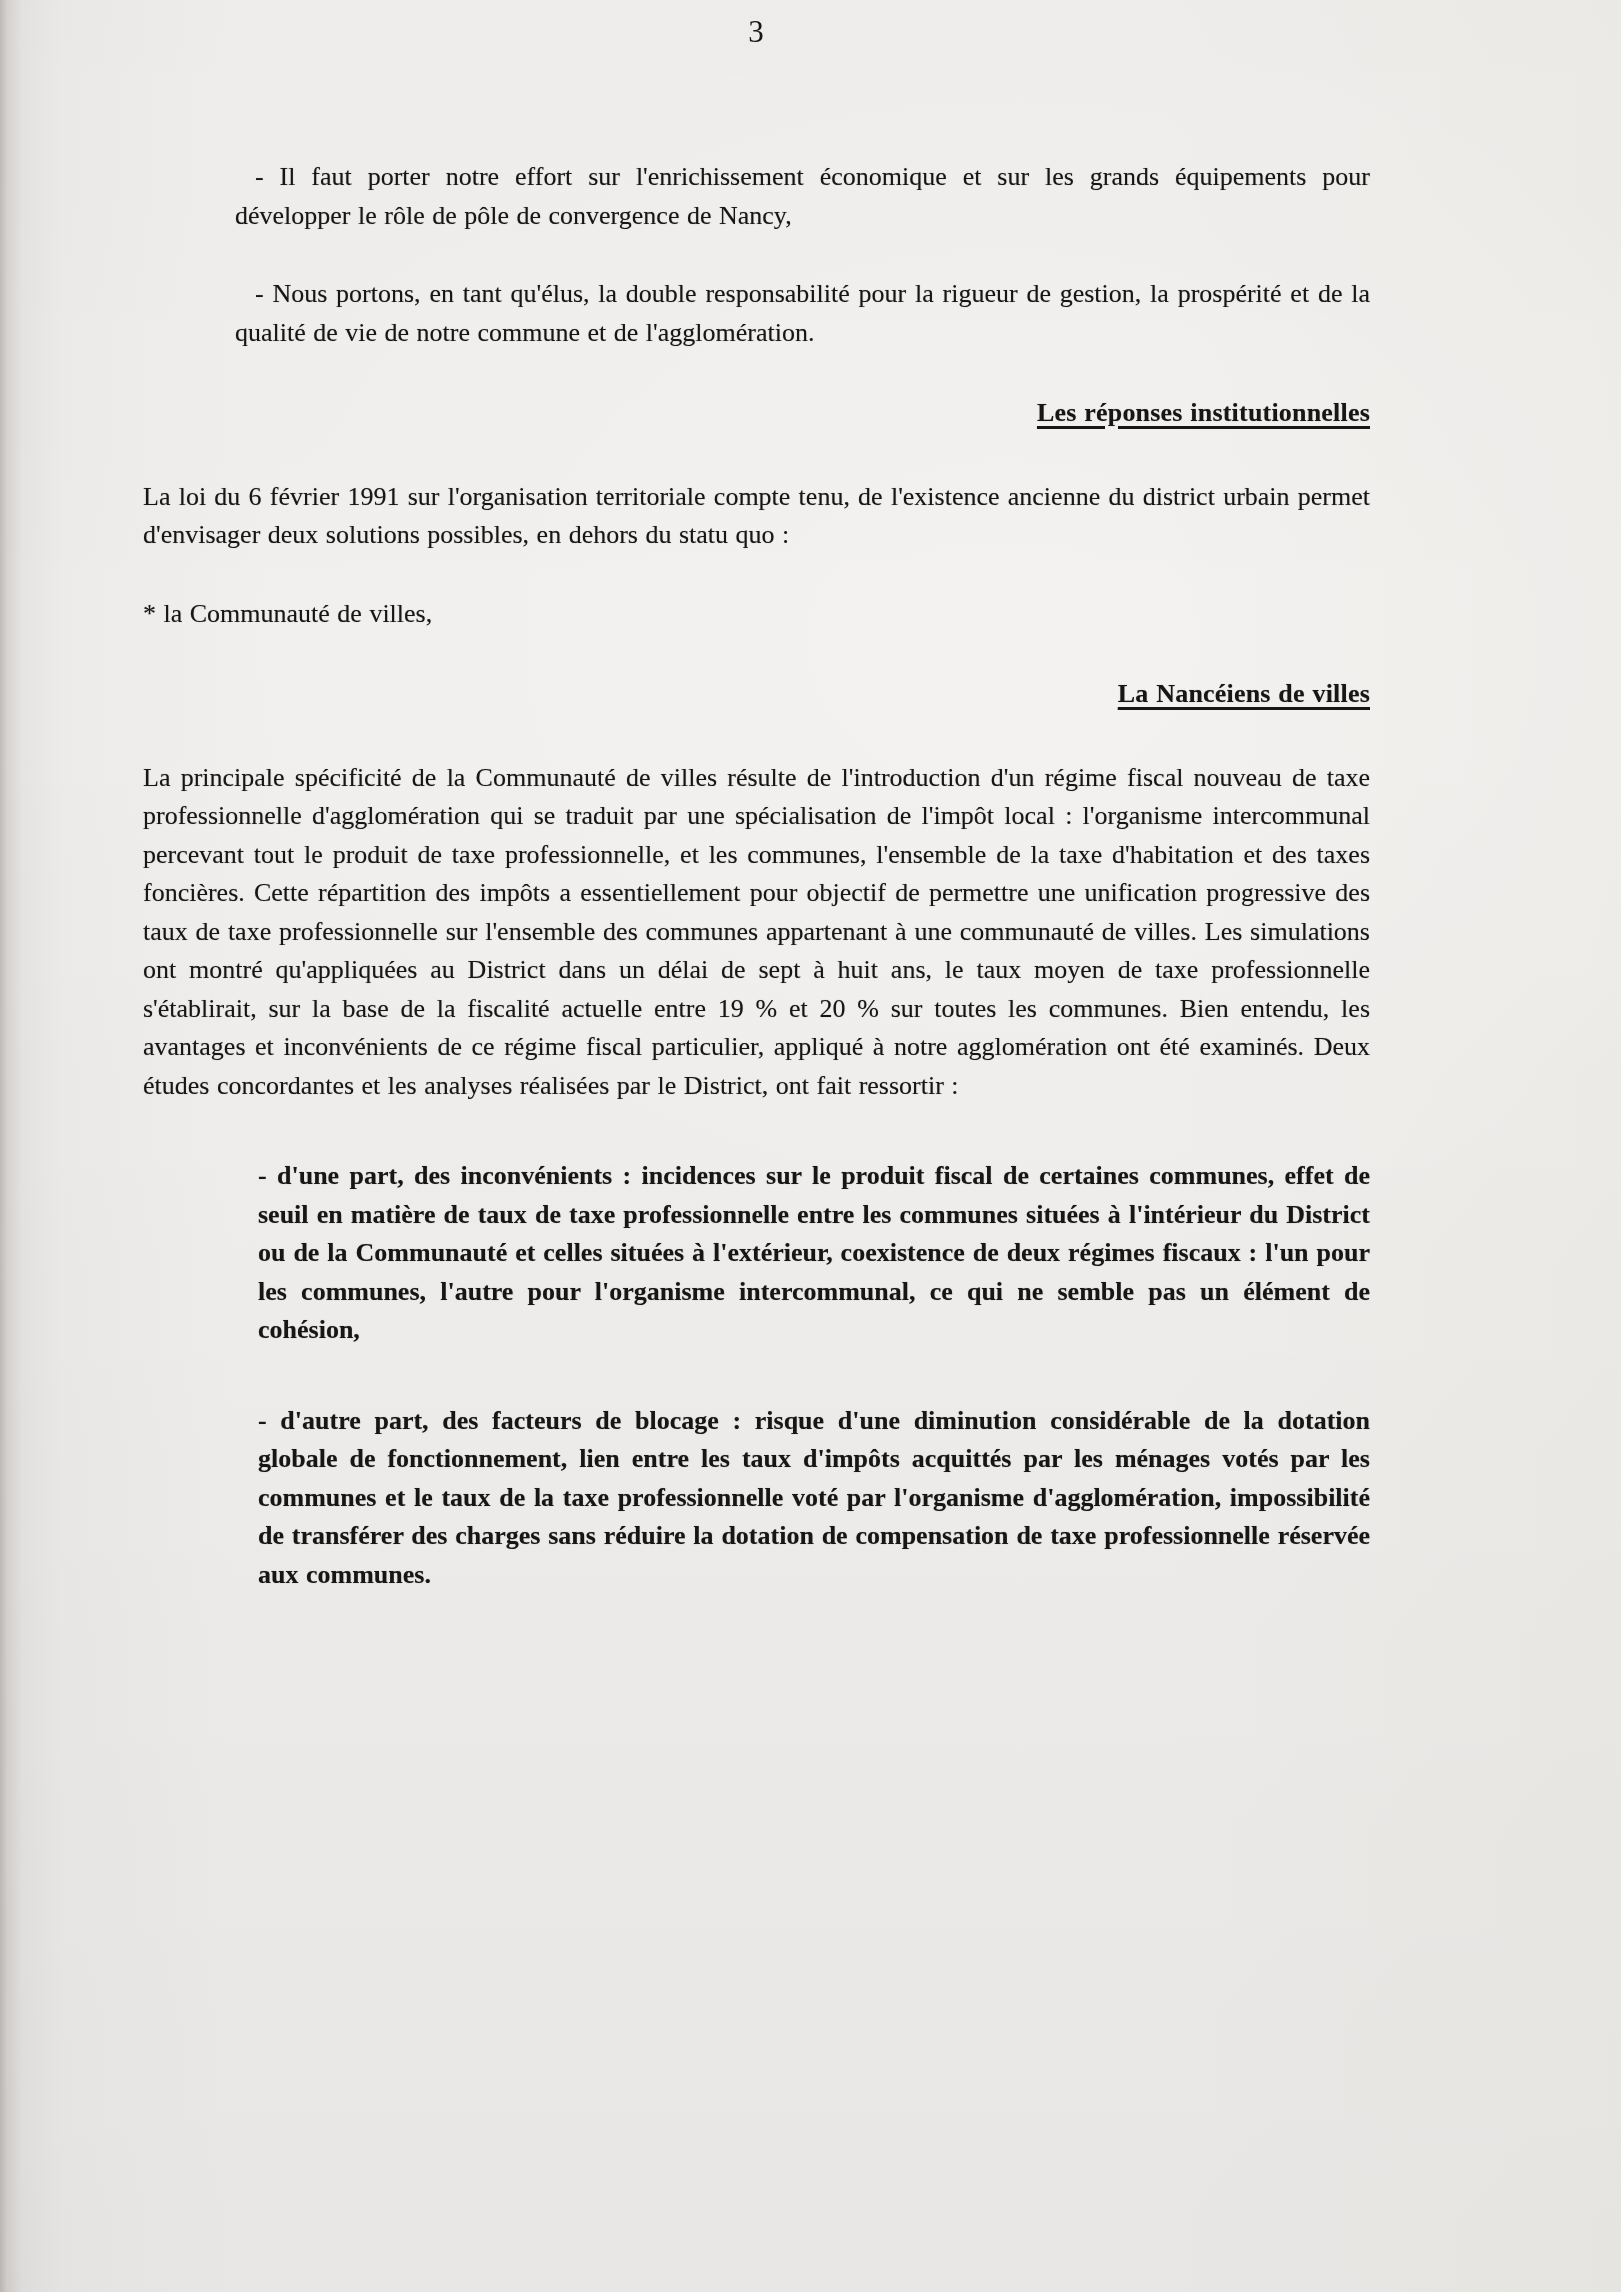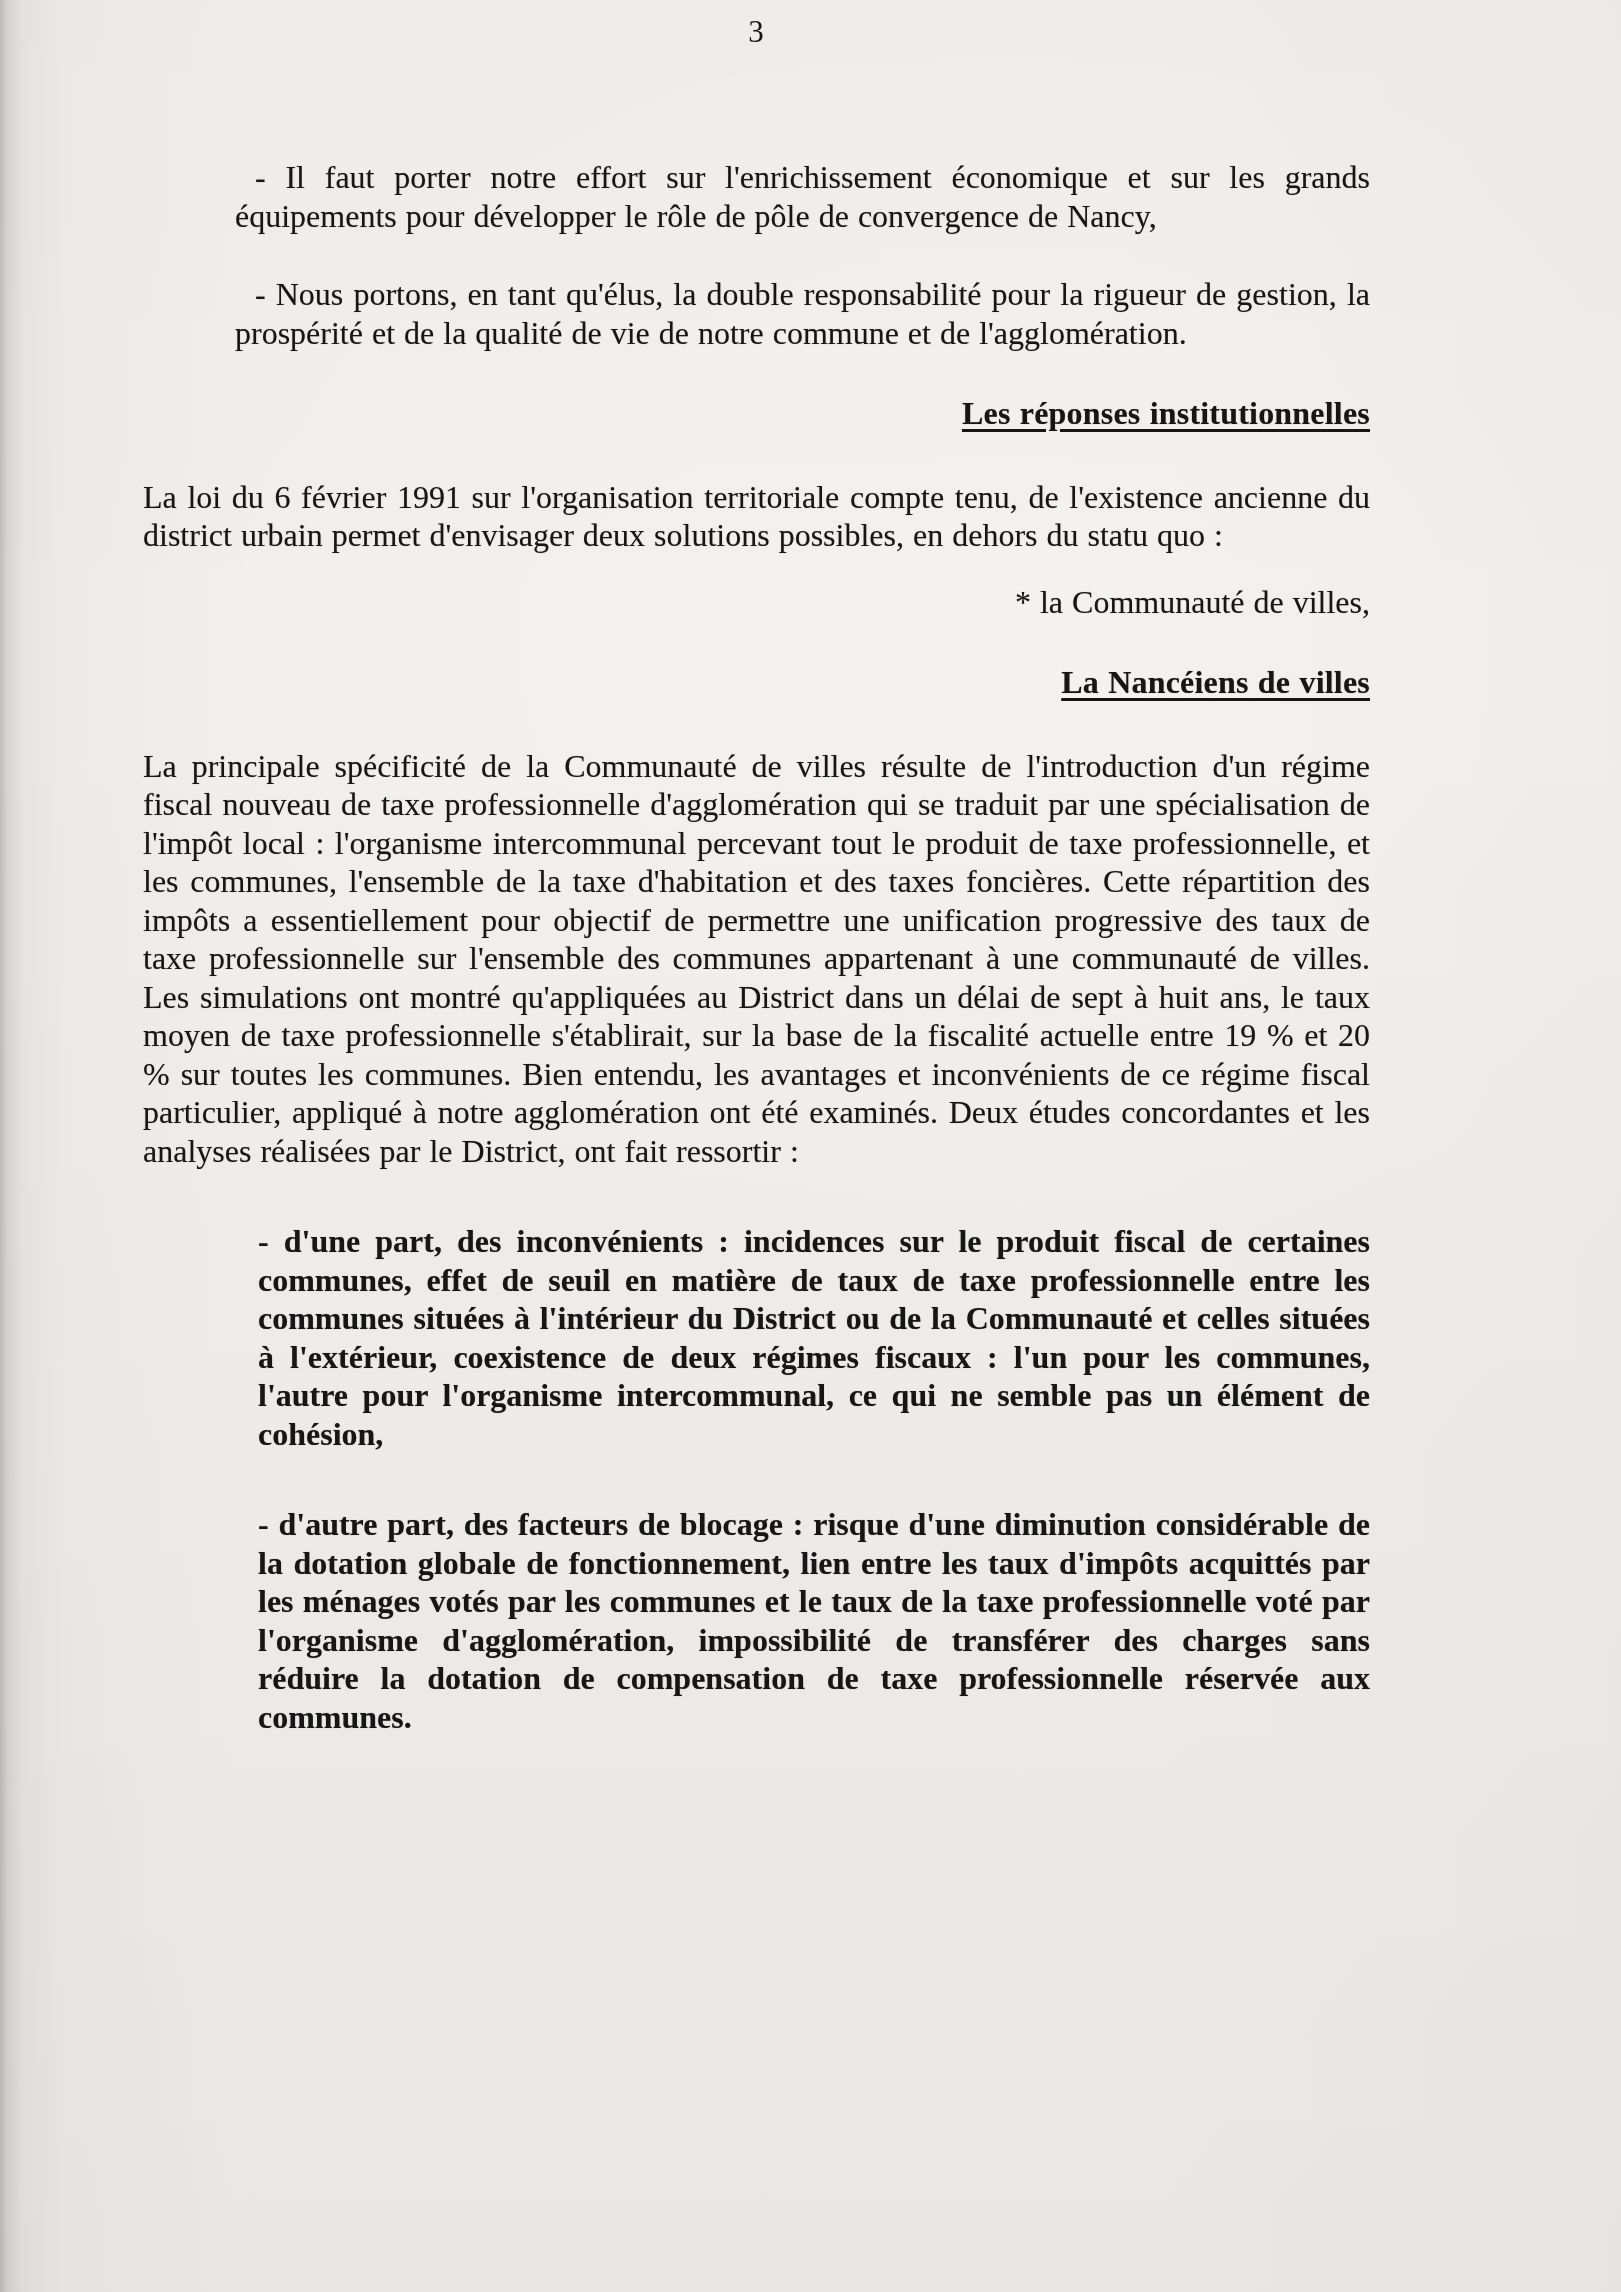--- a/index.html
+++ b/index.html
@@ -27,21 +27,21 @@
   }
   .page-number {
     padding-top: 12px;
     text-align: center;
     font-size: 31px;
     line-height: 40px;
     letter-spacing: 1px;
   }
   p, h2 {
     margin: 0;
-    font-size: 32px;
+    font-size: 26px;
     line-height: 38.5px;
     text-align: justify;
     text-shadow: 0 0 1px rgba(25,25,25,0.35);
     word-spacing: 1px;
   }
   .heading {
     font-weight: bold;
     text-align: right;
     text-decoration: underline;
     text-decoration-thickness: 2.5px;
@@ -50,21 +50,21 @@
   }
   
   .indent-a { margin-left: 92px; text-indent: 20px; }
   
   .indent-b { margin-left: 115px; }
   .star-line { text-align: left; }
   .mt-first   { margin-top: 106px; }
   .mt-para    { margin-top: 40px; }
   .mt-head    { margin-top: 42px; }
   .mt-after-h { margin-top: 45px; }
-  .mt-list    { margin-top: 28px; text-align: right; }
+  .mt-list    { margin-top: 40px; }
   .mt-big     { margin-top: 52px; font-weight: bold; }
   .mt-last    { margin-top: 56px; }
 </style>
 </head>
 <body>
 
 <div class="page">
   <div class="body-col">
 
     <div class="page-number">3</div>

